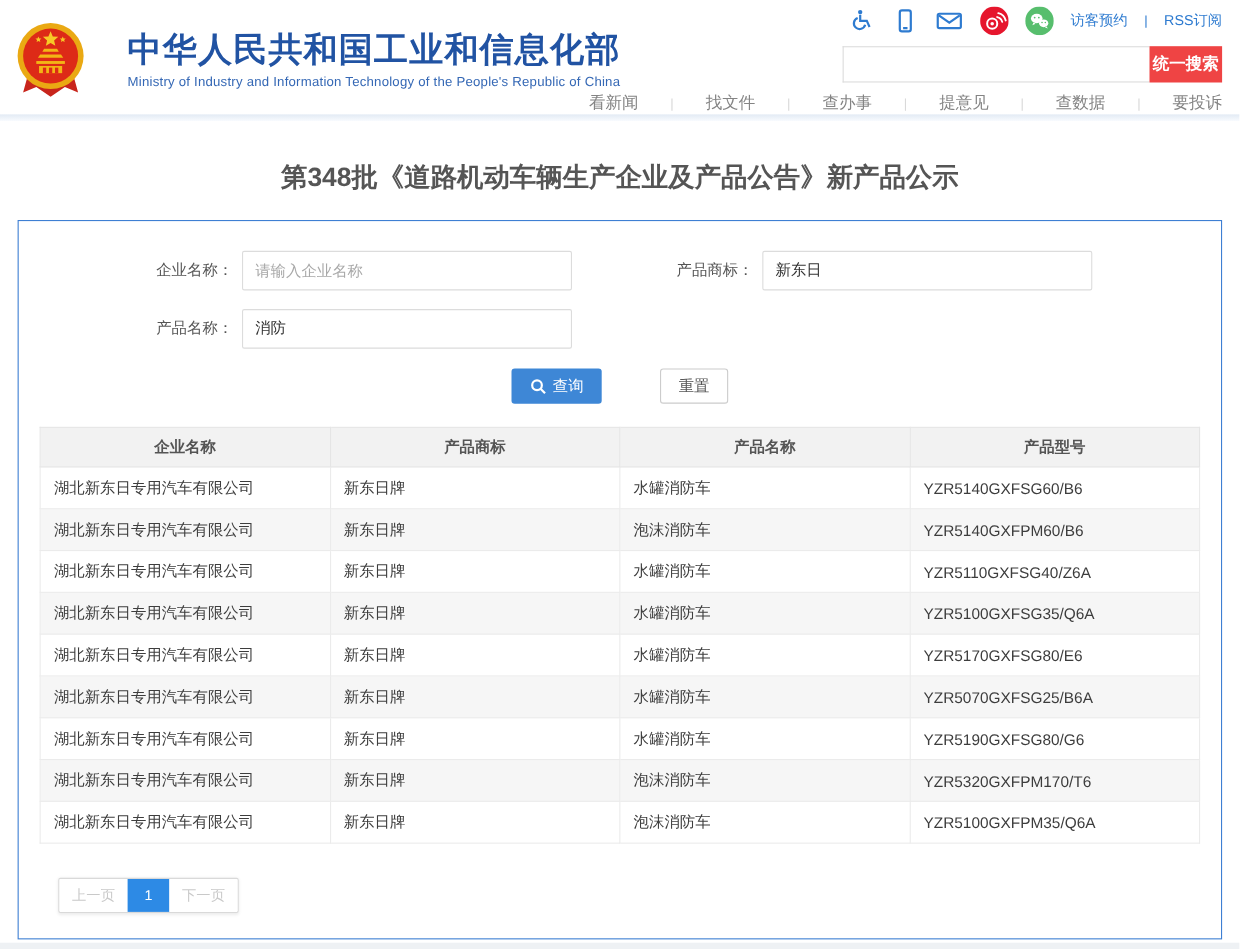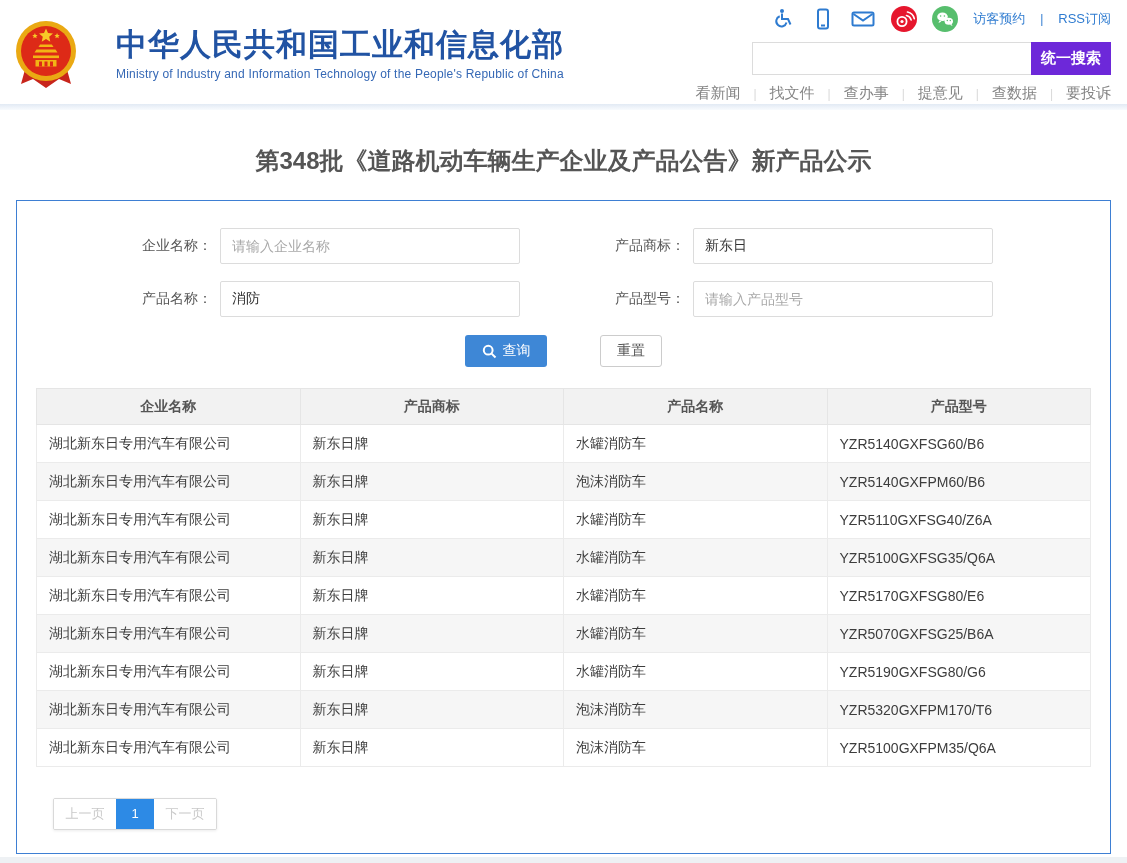--- a/index.html
+++ b/index.html
@@ -18,24 +18,24 @@
   .site-title-en { margin-top:5px; font-size:12px; color:#3568b5; letter-spacing:.2px; }
 
   .quick-row { position:absolute; right:16px; top:6px; display:flex; align-items:center; gap:15px; height:26px; }
   .q-icon { display:inline-flex; align-items:center; justify-content:center; cursor:pointer; }
   .quick-text { font-size:13px; color:#2e7bd0; text-decoration:none; cursor:pointer; }
   .quick-sep { font-size:12px; color:#2e7bd0; }
 
   .search-row { position:absolute; right:16px; top:42px; display:flex; align-items:stretch; }
   .site-search-input { width:279px; height:33px; border:1px solid #dcdcdc; border-right:none;
                        padding:0 10px; font-size:14px; color:#333; outline:none; }
-  .site-search-btn { width:80px; height:33px; background:#6d28d9; color:#fff; border:none;
+  .site-search-btn { width:66px; height:33px; background:#ef4444; color:#fff; border:none;
                      font-size:15px; font-weight:bold; cursor:pointer; font-family:inherit; }
 
-  .nav-row { position:absolute; right:16px; top:84px; display:flex; align-items:center; gap:13px; }
+  .nav-row { position:absolute; right:16px; top:84px; display:flex; align-items:center; gap:29px; }
   .nav-link { font-size:15px; color:#848484; text-decoration:none; cursor:pointer; }
   .nav-sep { font-size:12px; color:#d9d9d9; }
 
   
   .page-title { margin-top:35px; text-align:center; font-size:24px; font-weight:bold; color:#555; }
 
   
   .panel { margin:23px 16px 0 16px; height:654px; border:1px solid #3e7fd3; background:#fff; }
 
   .query-form { padding-top:27px; }
@@ -180,24 +180,20 @@
         <div class="form-group">
           <span class="form-label">产品商标：</span>
           <input class="form-input" type="text" value="新东日" style="">
         </div>
       </div>
       <div class="form-row">
         <div class="form-group">
           <span class="form-label">产品名称：</span>
           <input class="form-input" type="text" value="消防" style="">
         </div>
-        <div class="form-group">
-          <span class="form-label">产品型号：</span>
-          <input class="form-input" type="text" placeholder="请输入产品型号" style="">
-        </div>
       </div>
 
       <div class="actions">
         <button class="btn-query">
           <svg width="15" height="15" viewBox="0 0 15 15" fill="none" stroke="#fff" stroke-width="2">
             <circle cx="6.2" cy="6.2" r="4.4"></circle>
             <line x1="9.6" y1="9.6" x2="13.5" y2="13.5"></line>
           </svg>
           <span>查询</span>
         </button>

